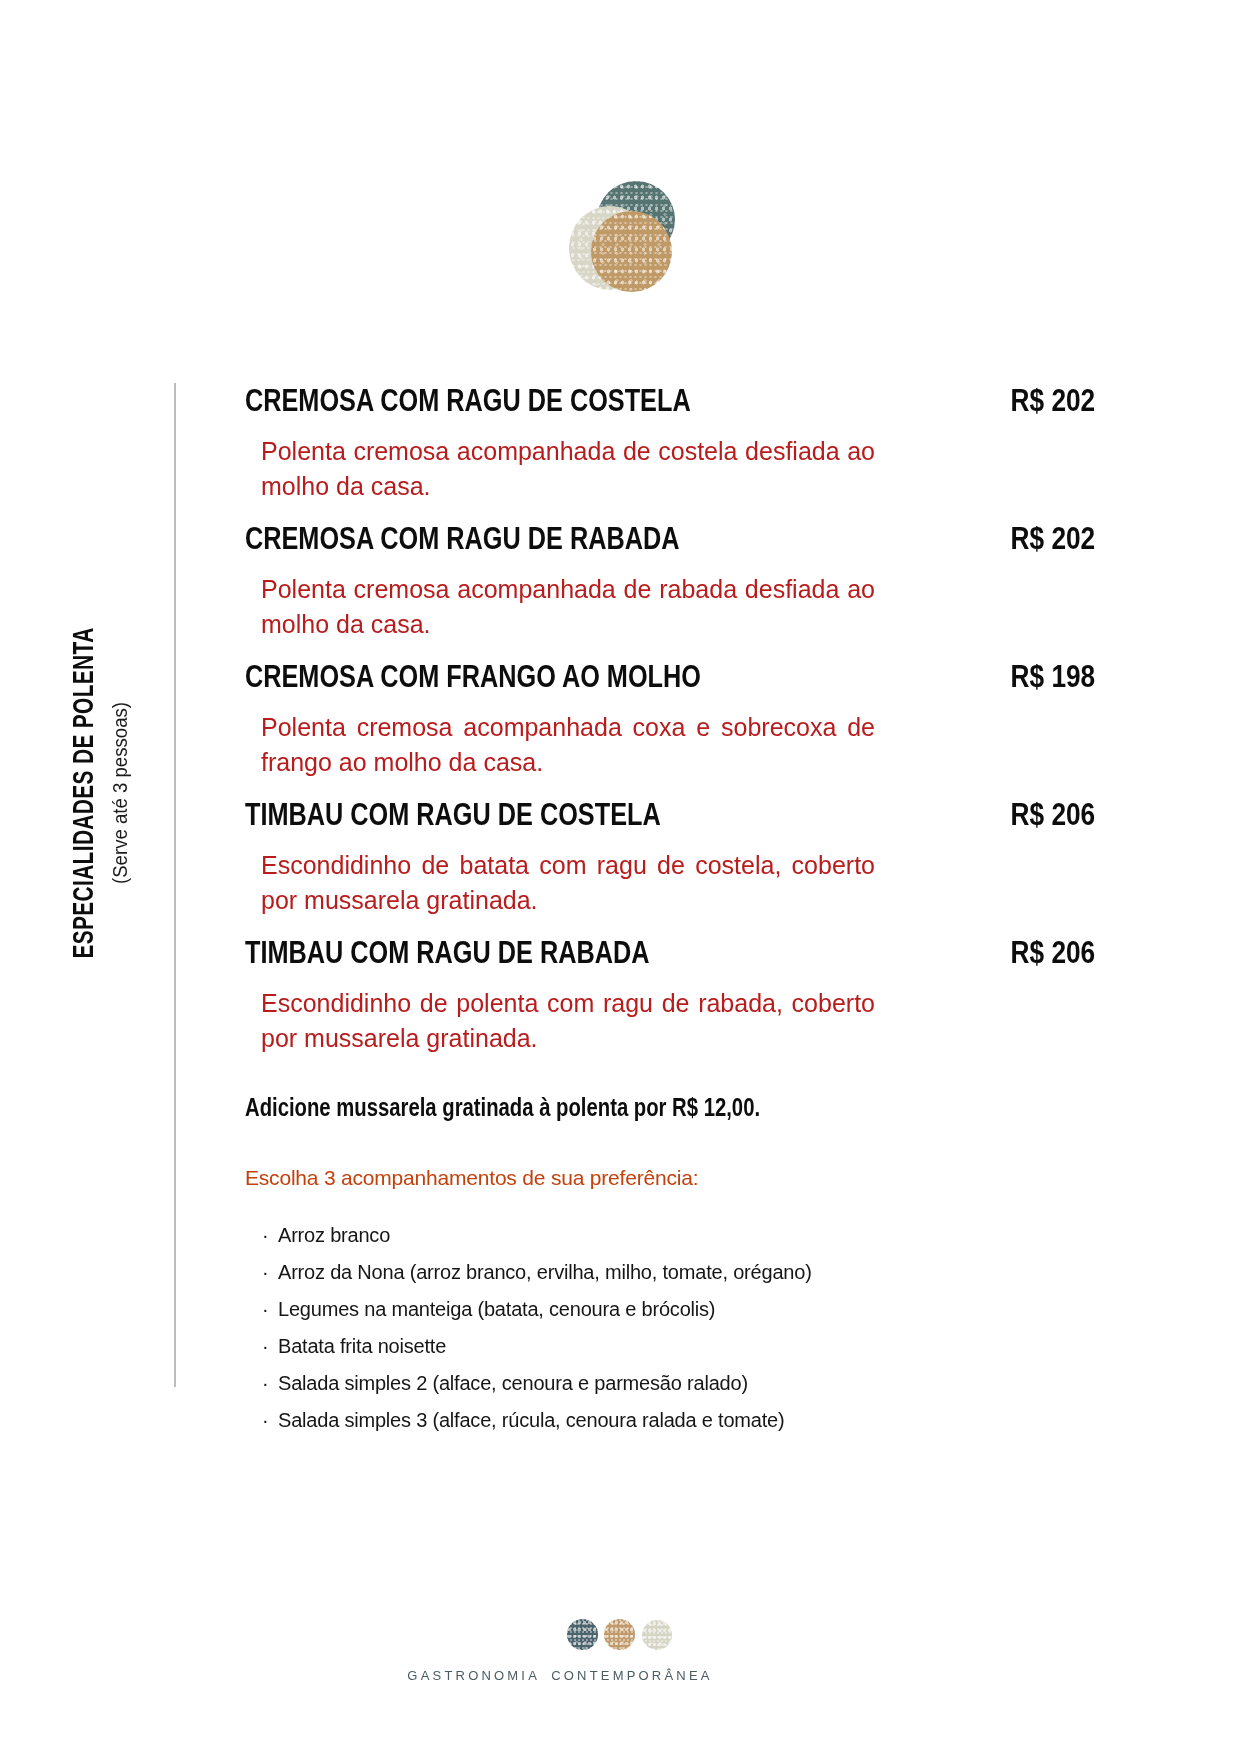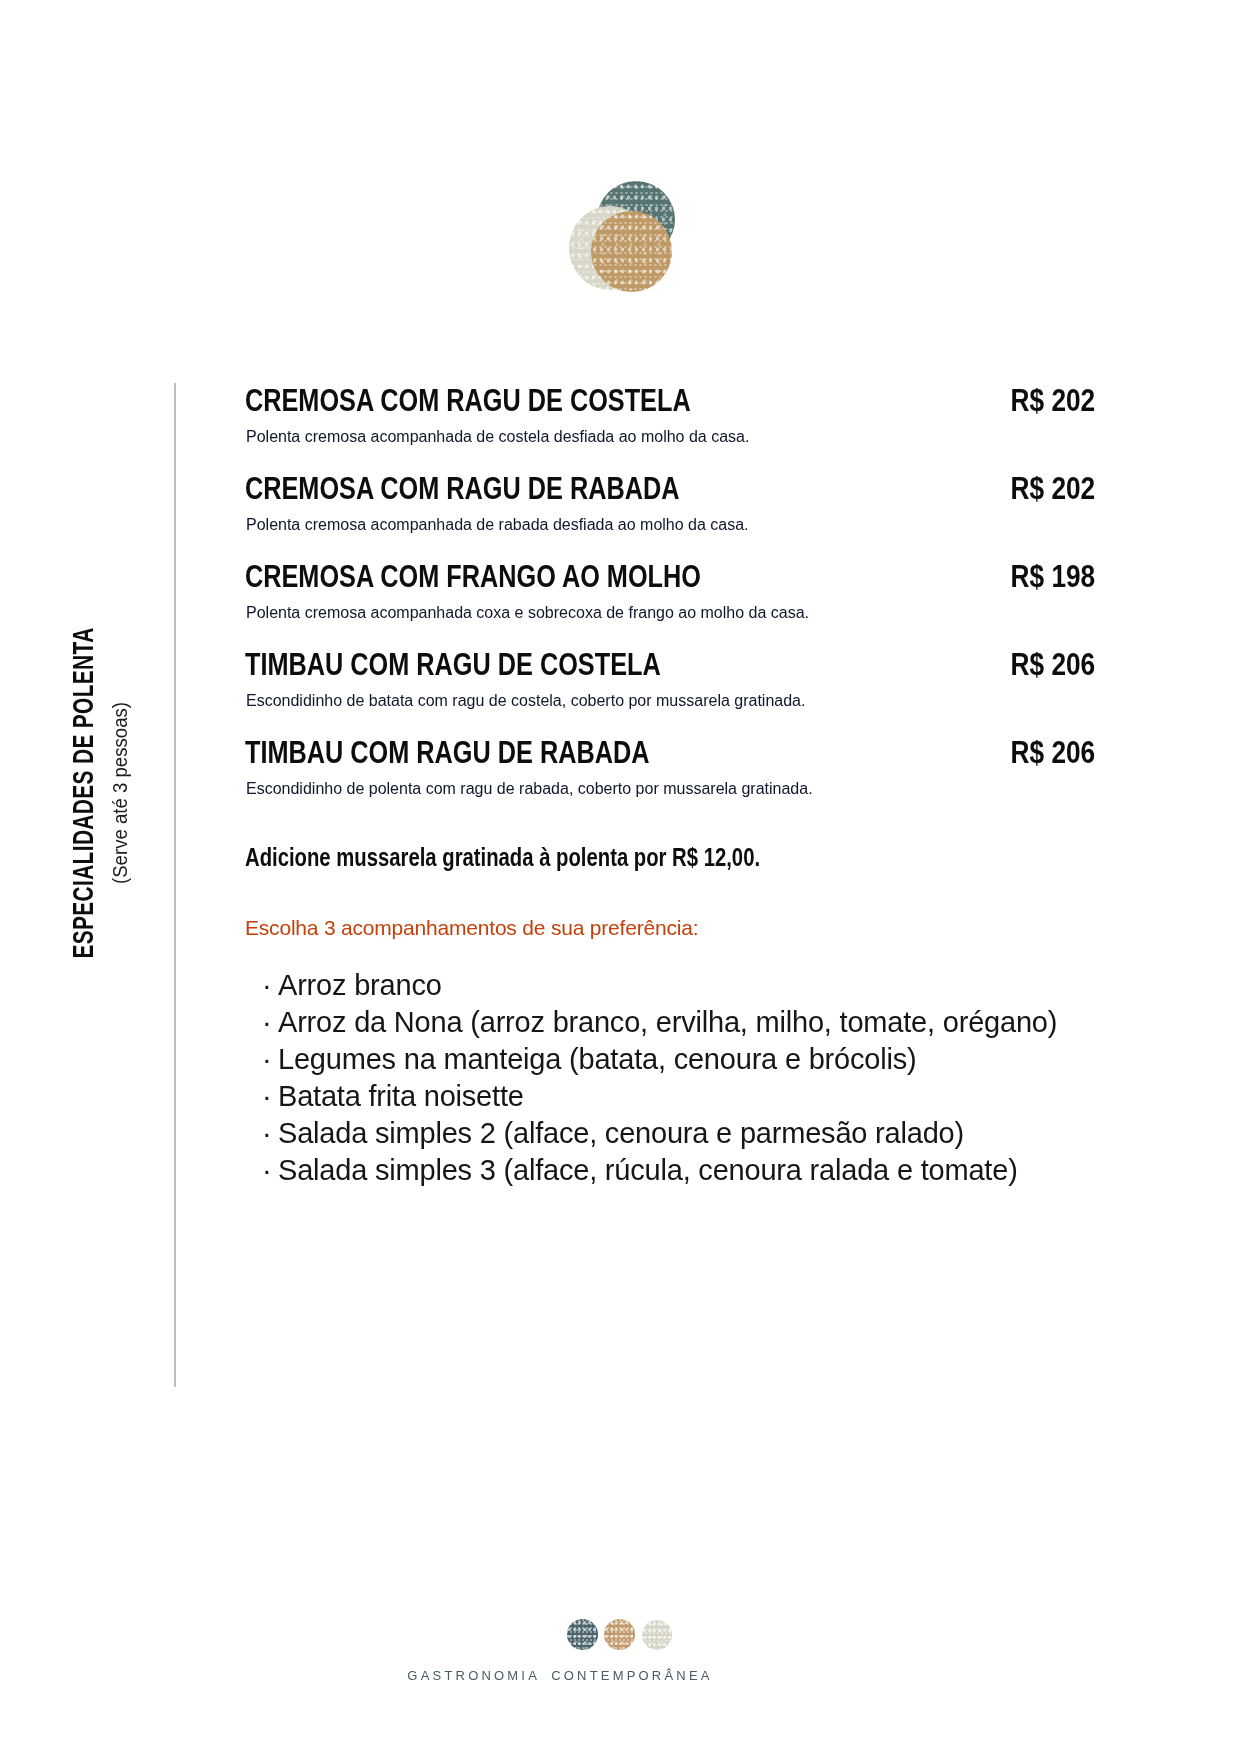--- a/index.html
+++ b/index.html
@@ -59,40 +59,40 @@
     margin:0;font-size:32px;font-weight:700;line-height:36px;
     transform:scaleX(.79);transform-origin:left center;
     white-space:nowrap;color:#0d0d0d;letter-spacing:0;
   }
   .item-price{
     font-size:32px;font-weight:700;line-height:36px;
     transform:scaleX(.82);transform-origin:right center;
     white-space:nowrap;color:#0d0d0d;
   }
   .item-desc{
-    margin:1px;width:614px;
-    font-size:16px;line-height:35px;
-    text-align:justify;color:#0f172a;
+    margin:16px;width:614px;
+    font-size:25px;line-height:35px;
+    text-align:justify;color:#b91c1c;
   }
 
   .note{
     margin:34px 0 0 0;
     font-size:26px;font-weight:700;line-height:34px;
     transform:scaleX(.78);transform-origin:left center;
     white-space:nowrap;color:#0d0d0d;
   }
   .sides-intro{
     margin:40px 0 0 0;
     font-size:21px;line-height:27px;letter-spacing:-.2px;color:#c2410c;
   }
   .sides-list{
     margin:26px 0 0 0;padding:0 0 0 17px;list-style:none;
   }
   .sides-list li{
-    font-size:29px;line-height:37px;letter-spacing:-.2px;color:#161616;
+    font-size:20px;line-height:37px;letter-spacing:-.2px;color:#161616;
     white-space:nowrap;
   }
   .bullet{display:inline-block;width:16px;color:#161616;}
 
   
   .footer-circles .circle{
     background-size:5px 7px,4px 4px,9px 6px;
   }
   .f-teal {left:567px;top:1619px;width:31px;height:31px;background-color:var(--footer_teal);}
   .f-tan  {left:604px;top:1619px;width:31px;height:31px;background-color:var(--footer_tan);}

